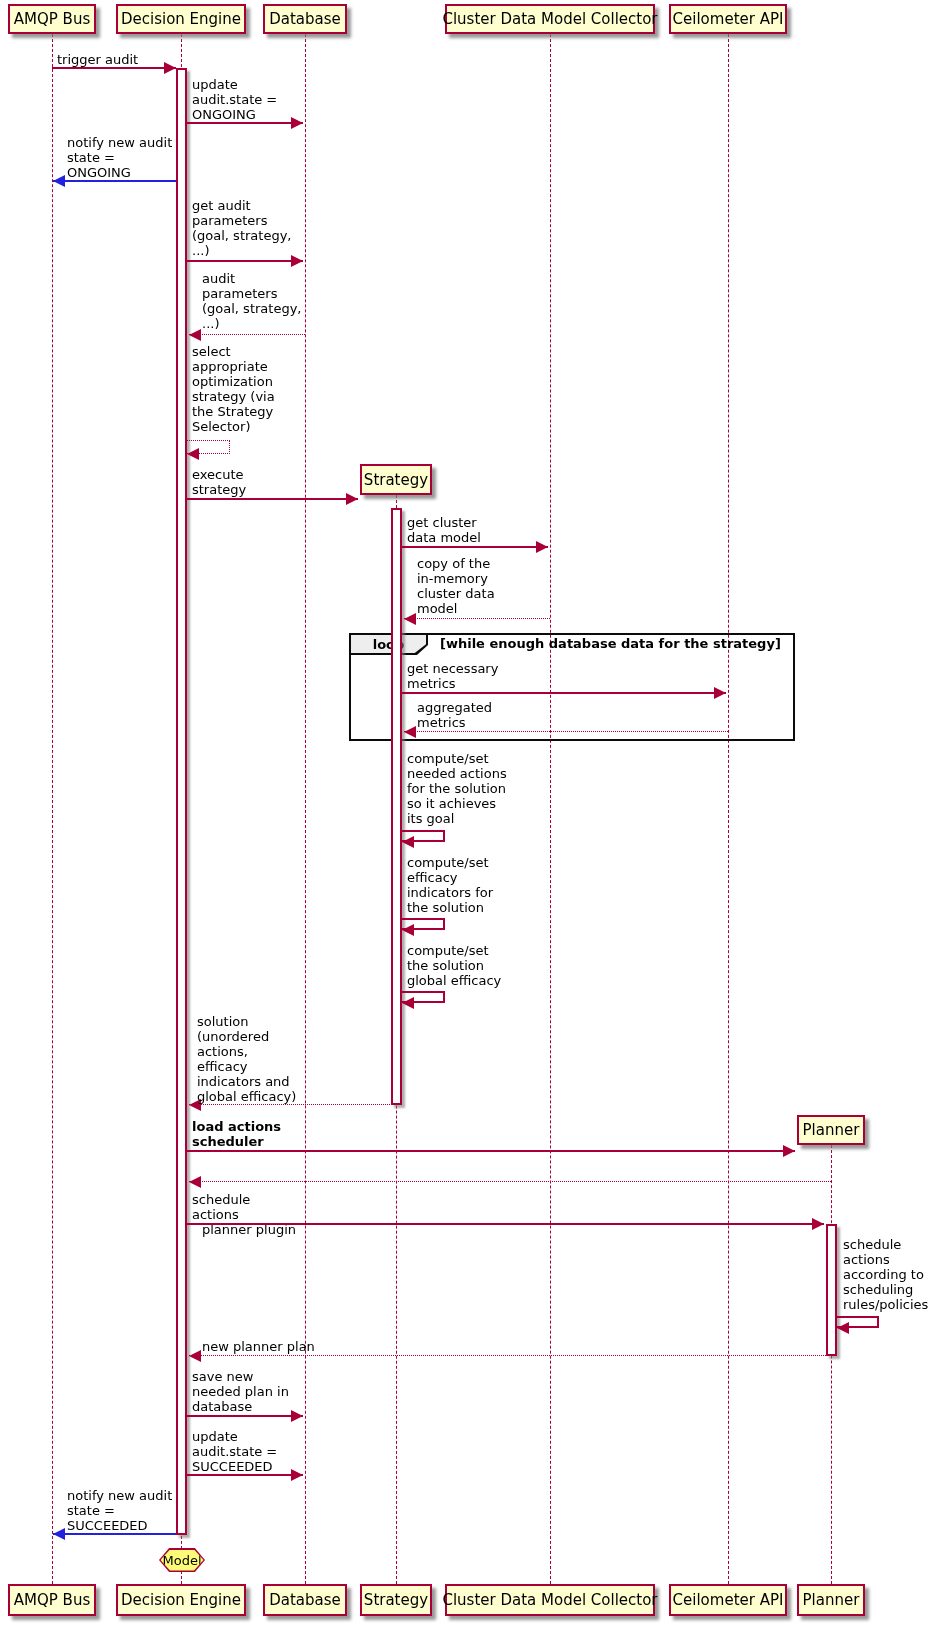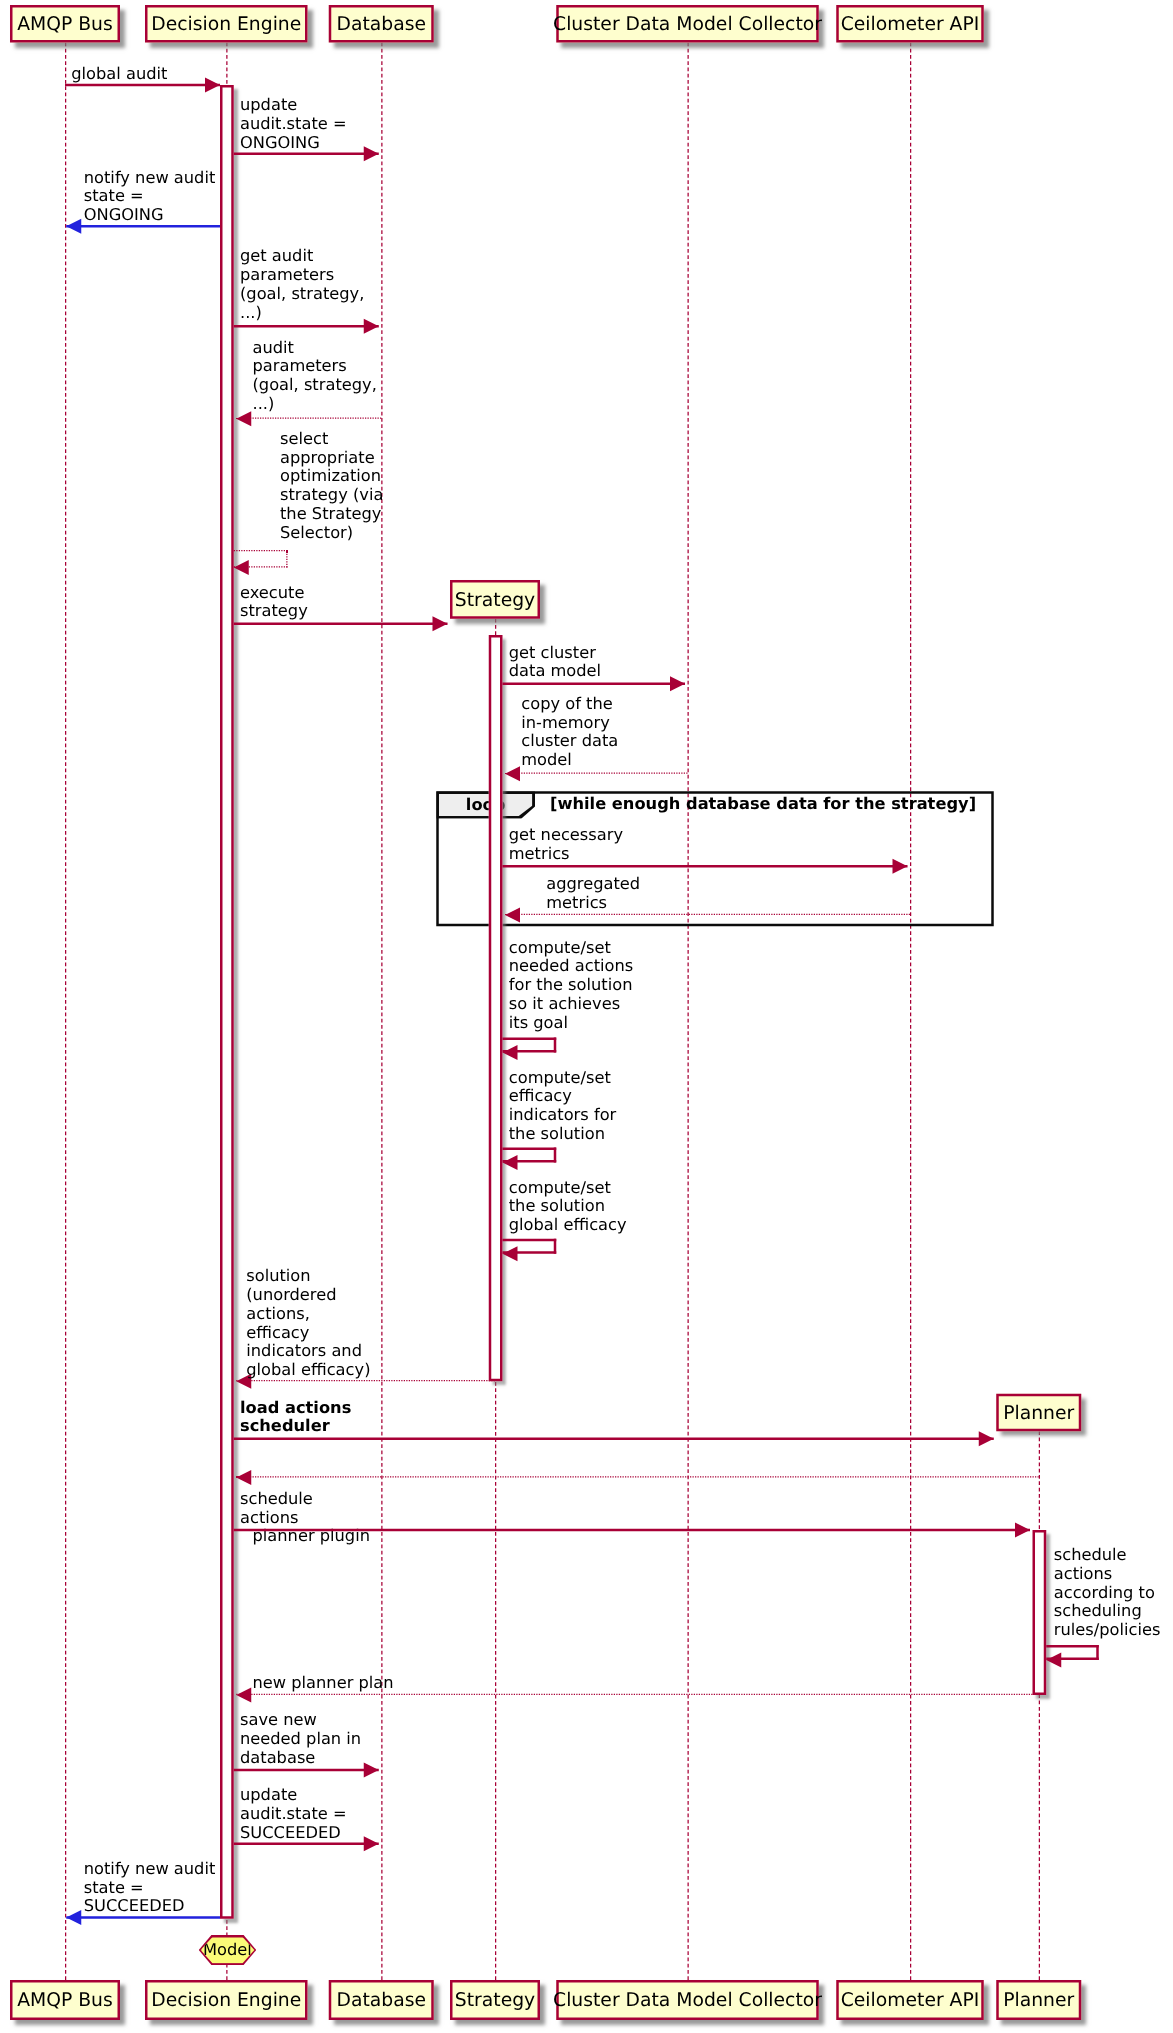--- a/index.html
+++ b/index.html
@@ -53,21 +53,21 @@
     <div class="lifeline" style="left: 831px; top: 1145px; height: 439px;"></div>
     <div class="loop-box" style="left: 349px; top: 633px; width: 446px; height: 108px;"></div>
     <div class="loop-tab-outer" style="left: 349px; top: 633px; width: 79px; height: 22px;"></div>
     <div class="loop-tab-inner" style="left: 351px; top: 635px; width: 75px; height: 18px;">loop</div>
     <div class="loop-cond" style="left: 440px; top: 636px;">[while enough database data for the strategy]</div>
     <div class="activation" style="left: 176px; top: 68px; width: 11px; height: 1467px;"></div>
     <div class="activation" style="left: 391px; top: 508px; width: 11px; height: 597px;"></div>
     <div class="activation" style="left: 826px; top: 1224px; width: 11px; height: 132px;"></div>
     <div class="msg-line solid" style="left: 52px; top: 67px; width: 124px;"></div>
     <div class="ah" style="top: 62px; left: 164px; border-top: 6px solid transparent; border-bottom: 6px solid transparent; border-left: 12px solid rgb(168, 0, 54);"></div>
-    <div class="msg-label" style="left: 57px; top: 52px;">global audit</div>
+    <div class="msg-label" style="left: 57px; top: 52px;">trigger audit</div>
     <div class="msg-line solid" style="left: 187px; top: 122px; width: 116px;"></div>
     <div class="ah" style="top: 117px; left: 291px; border-top: 6px solid transparent; border-bottom: 6px solid transparent; border-left: 12px solid rgb(168, 0, 54);"></div>
     <div class="msg-label" style="left: 192px; top: 77px;">update
 audit.state =
 ONGOING</div>
     <div class="msg-line blue" style="left: 53px; top: 180px; width: 123px;"></div>
     <div class="ah" style="top: 175px; left: 53px; border-top: 6px solid transparent; border-bottom: 6px solid transparent; border-right: 12px solid rgb(34, 34, 221);"></div>
     <div class="msg-label" style="left: 67px; top: 135px;">notify new audit
 state =
 ONGOING</div>
@@ -78,21 +78,21 @@
 (goal, strategy,
 ...)</div>
     <div class="msg-line dotted" style="left: 189px; top: 334px; width: 116px;"></div>
     <div class="ah" style="top: 329px; left: 189px; border-top: 6px solid transparent; border-bottom: 6px solid transparent; border-right: 12px solid rgb(168, 0, 54);"></div>
     <div class="msg-label" style="left: 202px; top: 271px;">audit
 parameters
 (goal, strategy,
 ...)</div>
     <div class="self-box dotted" style="left: 187px; top: 440px; width: 43px; height: 14px;"></div>
     <div class="ah" style="top: 448px; left: 187px; border-top: 6px solid transparent; border-bottom: 6px solid transparent; border-right: 12px solid rgb(168, 0, 54);"></div>
-    <div class="msg-label" style="left: 192px; top: 344px; padding-left: 32px;">select
+    <div class="msg-label" style="left: 192px; top: 344px;">select
 appropriate
 optimization
 strategy (via
 the Strategy
 Selector)</div>
     <div class="msg-line solid" style="left: 187px; top: 498px; width: 171px;"></div>
     <div class="ah" style="top: 493px; left: 346px; border-top: 6px solid transparent; border-bottom: 6px solid transparent; border-left: 12px solid rgb(168, 0, 54);"></div>
     <div class="msg-label" style="left: 192px; top: 467px;">execute
 strategy</div>
     <div class="msg-line solid" style="left: 402px; top: 546px; width: 146px;"></div>
@@ -104,21 +104,21 @@
     <div class="msg-label" style="left: 417px; top: 556px;">copy of the
 in-memory
 cluster data
 model</div>
     <div class="msg-line solid" style="left: 402px; top: 692px; width: 324px;"></div>
     <div class="ah" style="top: 687px; left: 714px; border-top: 6px solid transparent; border-bottom: 6px solid transparent; border-left: 12px solid rgb(168, 0, 54);"></div>
     <div class="msg-label" style="left: 407px; top: 661px;">get necessary
 metrics</div>
     <div class="msg-line dotted" style="left: 404px; top: 731px; width: 324px;"></div>
     <div class="ah" style="top: 726px; left: 404px; border-top: 6px solid transparent; border-bottom: 6px solid transparent; border-right: 12px solid rgb(168, 0, 54);"></div>
-    <div class="msg-label" style="left: 437px; top: 700px;">aggregated
+    <div class="msg-label" style="left: 417px; top: 700px;">aggregated
 metrics</div>
     <div class="self-box solid" style="left: 402px; top: 830px; width: 43px; height: 12px;"></div>
     <div class="ah" style="top: 836px; left: 402px; border-top: 6px solid transparent; border-bottom: 6px solid transparent; border-right: 12px solid rgb(168, 0, 54);"></div>
     <div class="msg-label" style="left: 407px; top: 751px;">compute/set
 needed actions
 for the solution
 so it achieves
 its goal</div>
     <div class="self-box solid" style="left: 402px; top: 918px; width: 43px; height: 12px;"></div>
     <div class="ah" style="top: 924px; left: 402px; border-top: 6px solid transparent; border-bottom: 6px solid transparent; border-right: 12px solid rgb(168, 0, 54);"></div>

